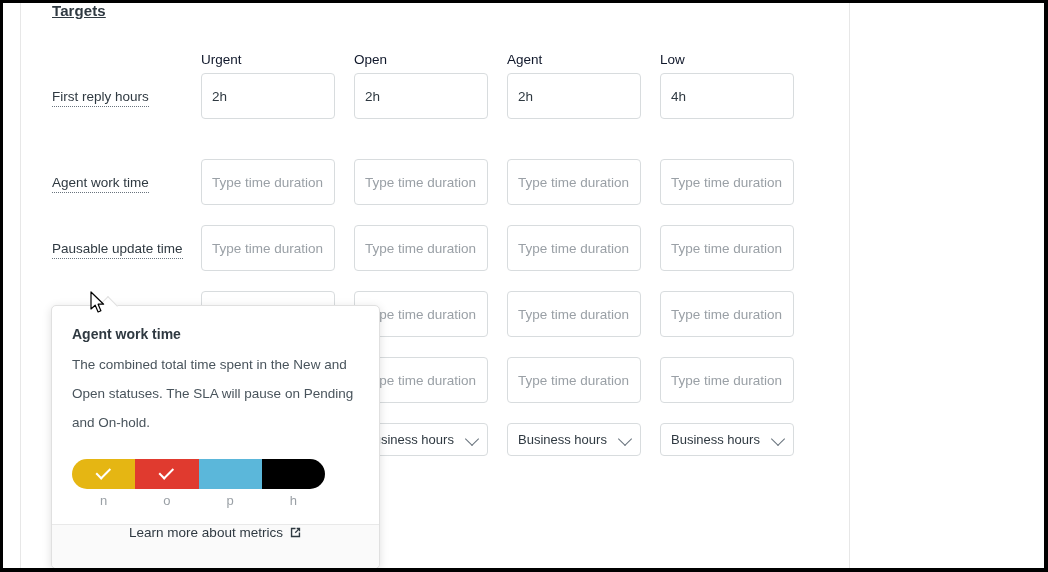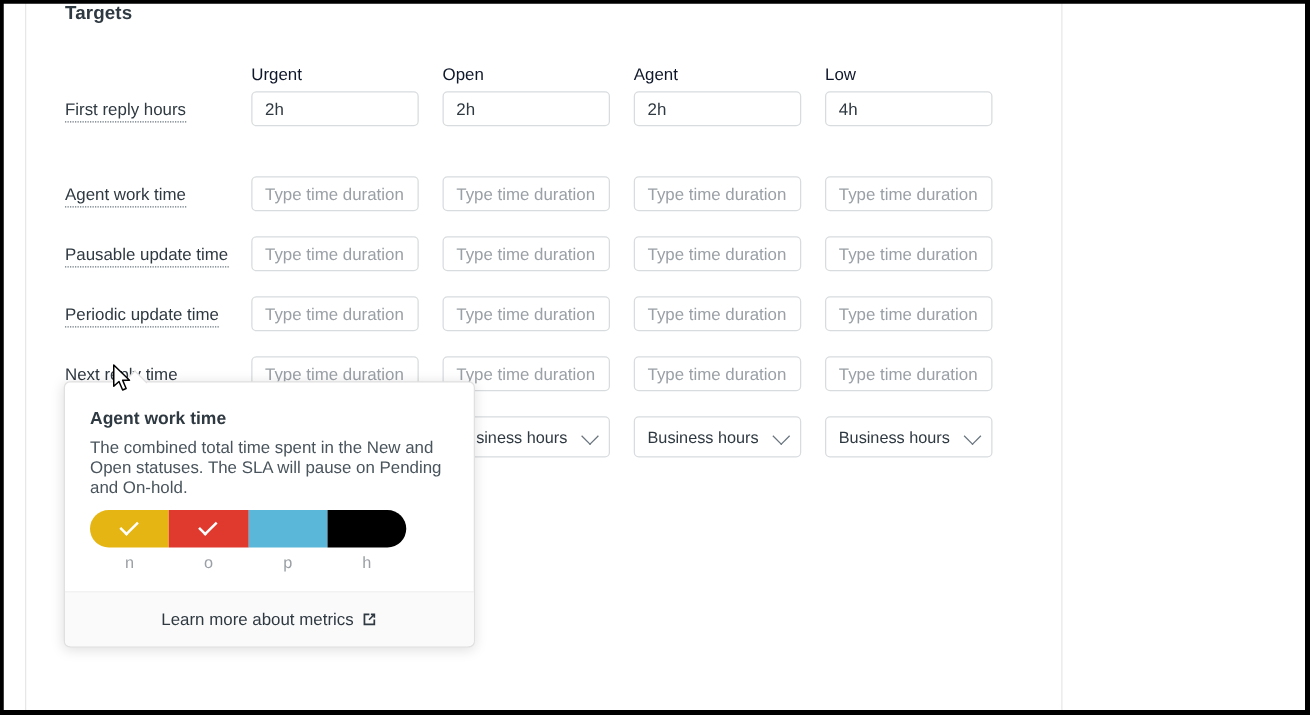--- a/index.html
+++ b/index.html
@@ -47,20 +47,21 @@
     z-index: 2;
   }
 
   #section-title {
     font-size: 15px;
     font-weight: bold;
     color: #2f3941;
     margin: 0;
     padding-top: 2px;
     letter-spacing: .1px;
+    text-decoration: underline;
   }
 
   #section-desc {
     font-size: 13.5px;
     line-height: 22px;
     color: #9aa0a6;
     margin: 18px 0 0 0;
     max-width: 420px;
   }
 
@@ -101,21 +102,21 @@
   }
   .metric-label.plain {
     color: #2f3941;
   }
 
   .fieldcell { padding-left: 8px !important; }
 
   .tinput {
     box-sizing: border-box;
     width: 134px;
-    height: 28px;
+    height: 46px;
     border: 1px solid #d8dcde;
     border-radius: 4px;
     background: #fff;
     font-family: "Liberation Sans", sans-serif;
     font-size: 13.5px;
     color: #2f3941;
     padding: 0 10px;
     outline: none;
   }
   .tinput::placeholder { color: #9aa0a6; }
@@ -175,23 +176,23 @@
     position: relative;
   }
   #tooltip-title {
     font-size: 14px;
     font-weight: bold;
     color: #2f3941;
     margin: 0 0 8px 0;
   }
   #tooltip-desc {
     font-size: 13.5px;
-    line-height: 16px;
+    line-height: 29px;
     color: #49545c;
-    margin: 0 0 10px 0;
+    margin: 0 0 22px 0;
   }
 
   .statusbar {
     display: flex;
     width: 253px;
     height: 30px;
     margin-top: 8px;
   }
   .seg {
     flex: 1;
@@ -220,21 +221,21 @@
     font-size: 13px;
     color: #9aa0a6;
   }
 
   #tooltip-footer {
     border-top: 1px solid #e9e9e9;
     background: #fafafa;
     border-radius: 0 0 5px 5px;
     height: 43px;
     display: flex;
-    align-items: center;
+    align-items: flex-start;
     justify-content: center;
     cursor: pointer;
   }
   #tooltip-footer-link {
     font-size: 13.5px;
     color: #2f3941;
     display: inline-flex;
     align-items: center;
     gap: 6px;
   }

